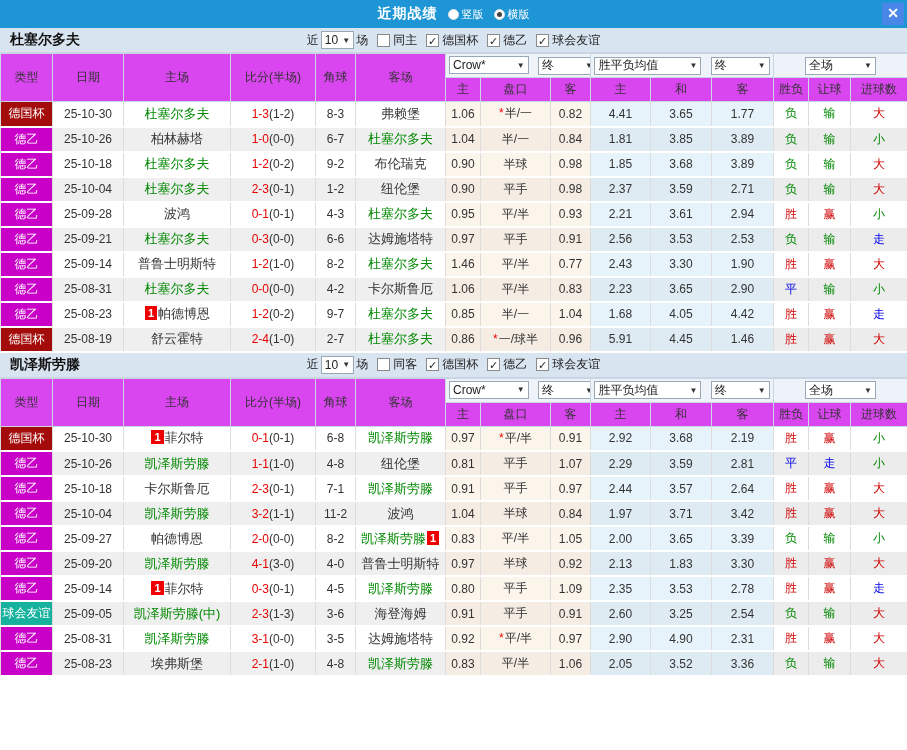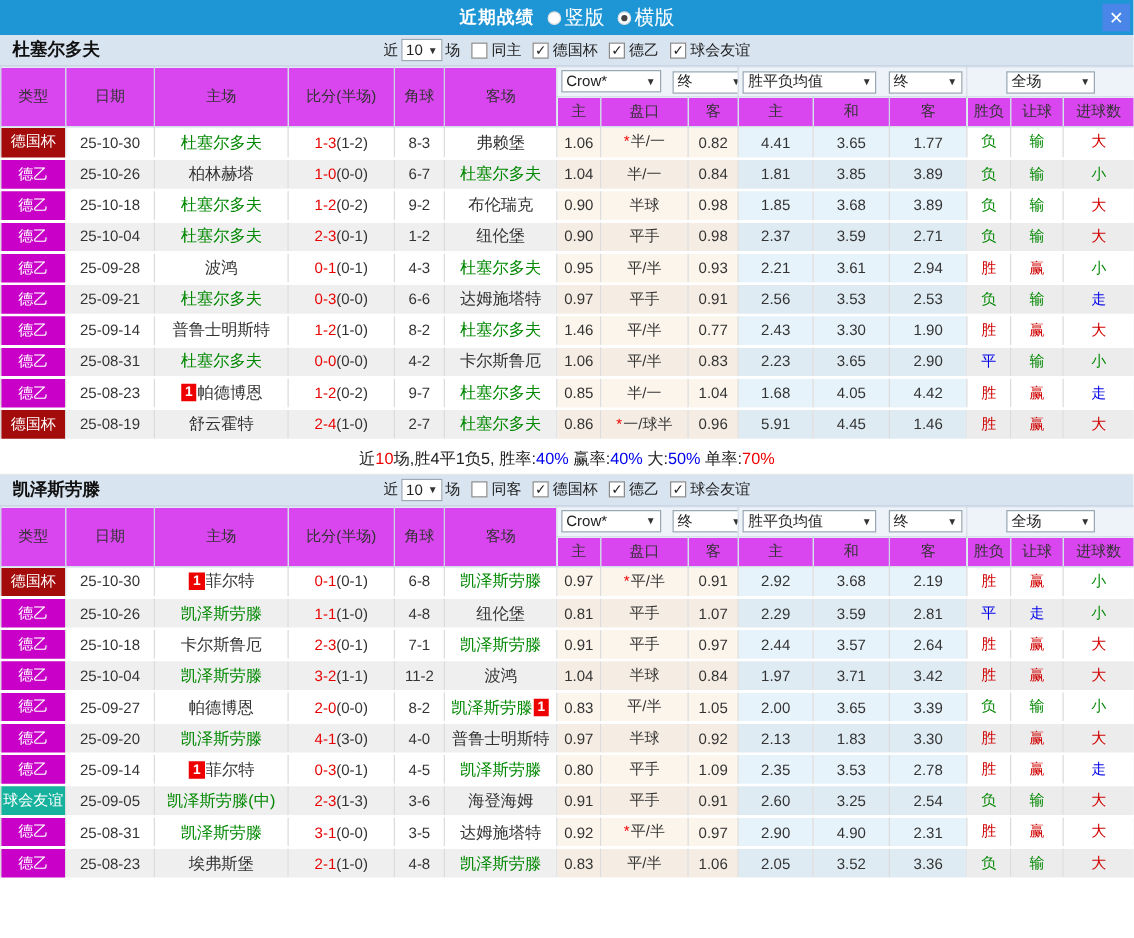--- a/index.html
+++ b/index.html
@@ -1,25 +1,25 @@
 <!DOCTYPE html>
 <html><head>
 <meta charset="utf-8">
 <style>
   * { box-sizing: border-box; }
   html,body { margin:0; padding:0; background:#fff; }
   body { font-family:"Liberation Sans","DejaVu Sans",sans-serif; }
   .dialog { width:907px; height:750px; overflow:hidden; background:#fff; position:relative; }
 
   
-  .titlebar { height:28px; background:#1e96d5; position:relative; display:flex; align-items:center; justify-content:center; }
+  .titlebar { height:28px; background:#1e96d5; position:relative; display:flex; align-items:center; justify-content:center;font-family:Liberation Serif, serif; }
   .titlebar .title { color:#fff; font-weight:bold; font-size:14px; letter-spacing:1px; }
   .radio { display:inline-block; width:11px; height:11px; border:1px solid #e0e0e0; border-radius:50%; background:#fff; position:relative; margin:0 3px 0 10px; vertical-align:-2px; }
   .radio.checked::after { content:""; position:absolute; left:2px; top:2px; width:5px; height:5px; border-radius:50%; background:#444; }
-  .radio-label { color:#fff; font-size:16px; }
+  .radio-label { color:#fff; font-size:11px; }
   .close-btn { position:absolute; right:3px; top:3px; width:22px; height:22px; background:#4a86e8; color:#fff; text-align:center; line-height:22px; font-size:14px; font-weight:bold; cursor:pointer; }
 
   
   .section-bar { height:25px; background:#d9e4f1; position:relative; display:flex; align-items:center; border-bottom:1px solid #c9d5e3; }
   .team-name { font-weight:bold; font-size:14px; color:#111; margin-left:10px; position:relative; z-index:2; }
   .filters { position:absolute; left:0; right:0; display:flex; justify-content:center; align-items:center; font-size:12px; color:#222; z-index:1; }
   .filters > * { margin:0 1px; }
 
   .select { display:inline-flex; align-items:center; border:1px solid #9aa7b5; background:#fff; height:18px; padding:0 3px; font-size:12px; color:#222; cursor:pointer; white-space:nowrap; }
   .select .arrow { font-size:8px; margin-left:4px; color:#333; }
@@ -321,21 +321,20 @@
           <td class="c-mean">5.91</td>
           <td class="c-mean">4.45</td>
           <td class="c-mean">1.46</td>
           <td class="c-res r-red">胜</td>
           <td class="c-res r-red">赢</td>
           <td class="c-res r-red">大</td>
         </tr>
       </tbody>
   </table>
 
-  <div class="summary" id="summary-0"><span class="sum-k">近</span><span class="sum-r">10</span><span class="sum-k">场,胜4平1负5, 胜率:</span><span class="sum-b">40%</span><span class="sum-k"> 赢率:</span><span class="sum-b">40%</span><span class="sum-k"> 大:</span><span class="sum-b">50%</span><span class="sum-k"> 单率:</span><span class="sum-r">70%</span></div>
 
   <div class="section-bar">
     <span class="team-name">凯泽斯劳滕</span>
     <div class="filters">
       <span>近</span>
       <span class="select">
         <span>10</span>
         <span class="arrow">▼</span>
       </span>
       <span>场</span>

